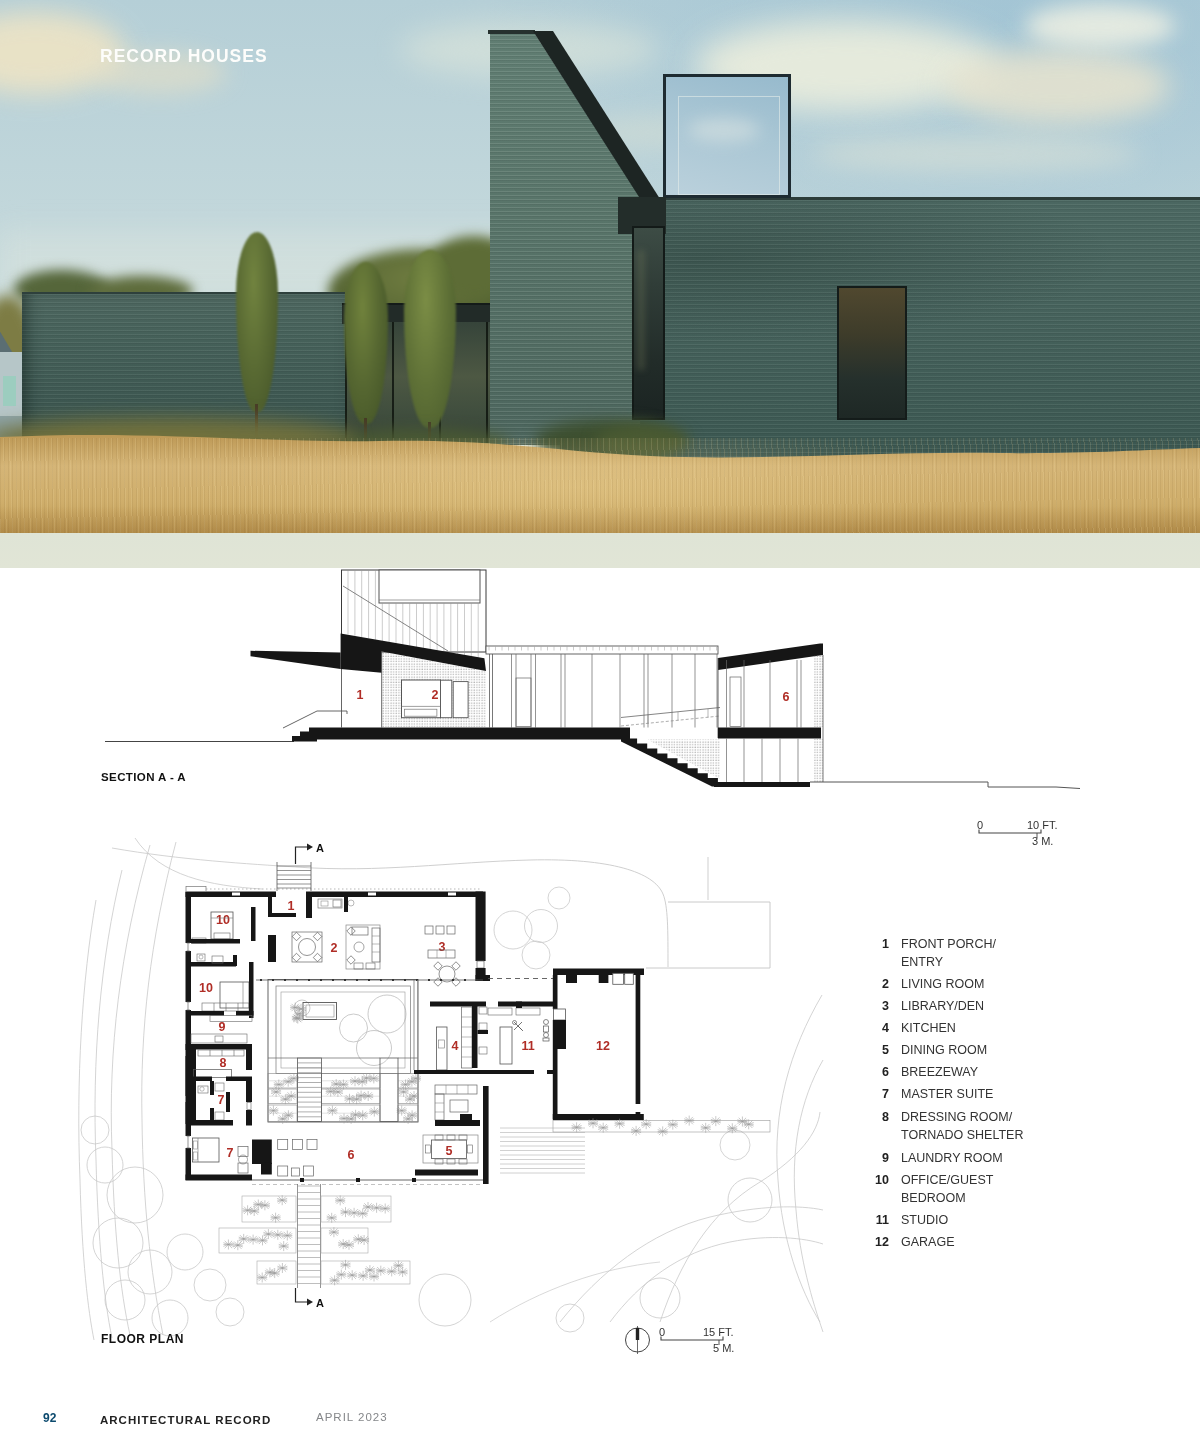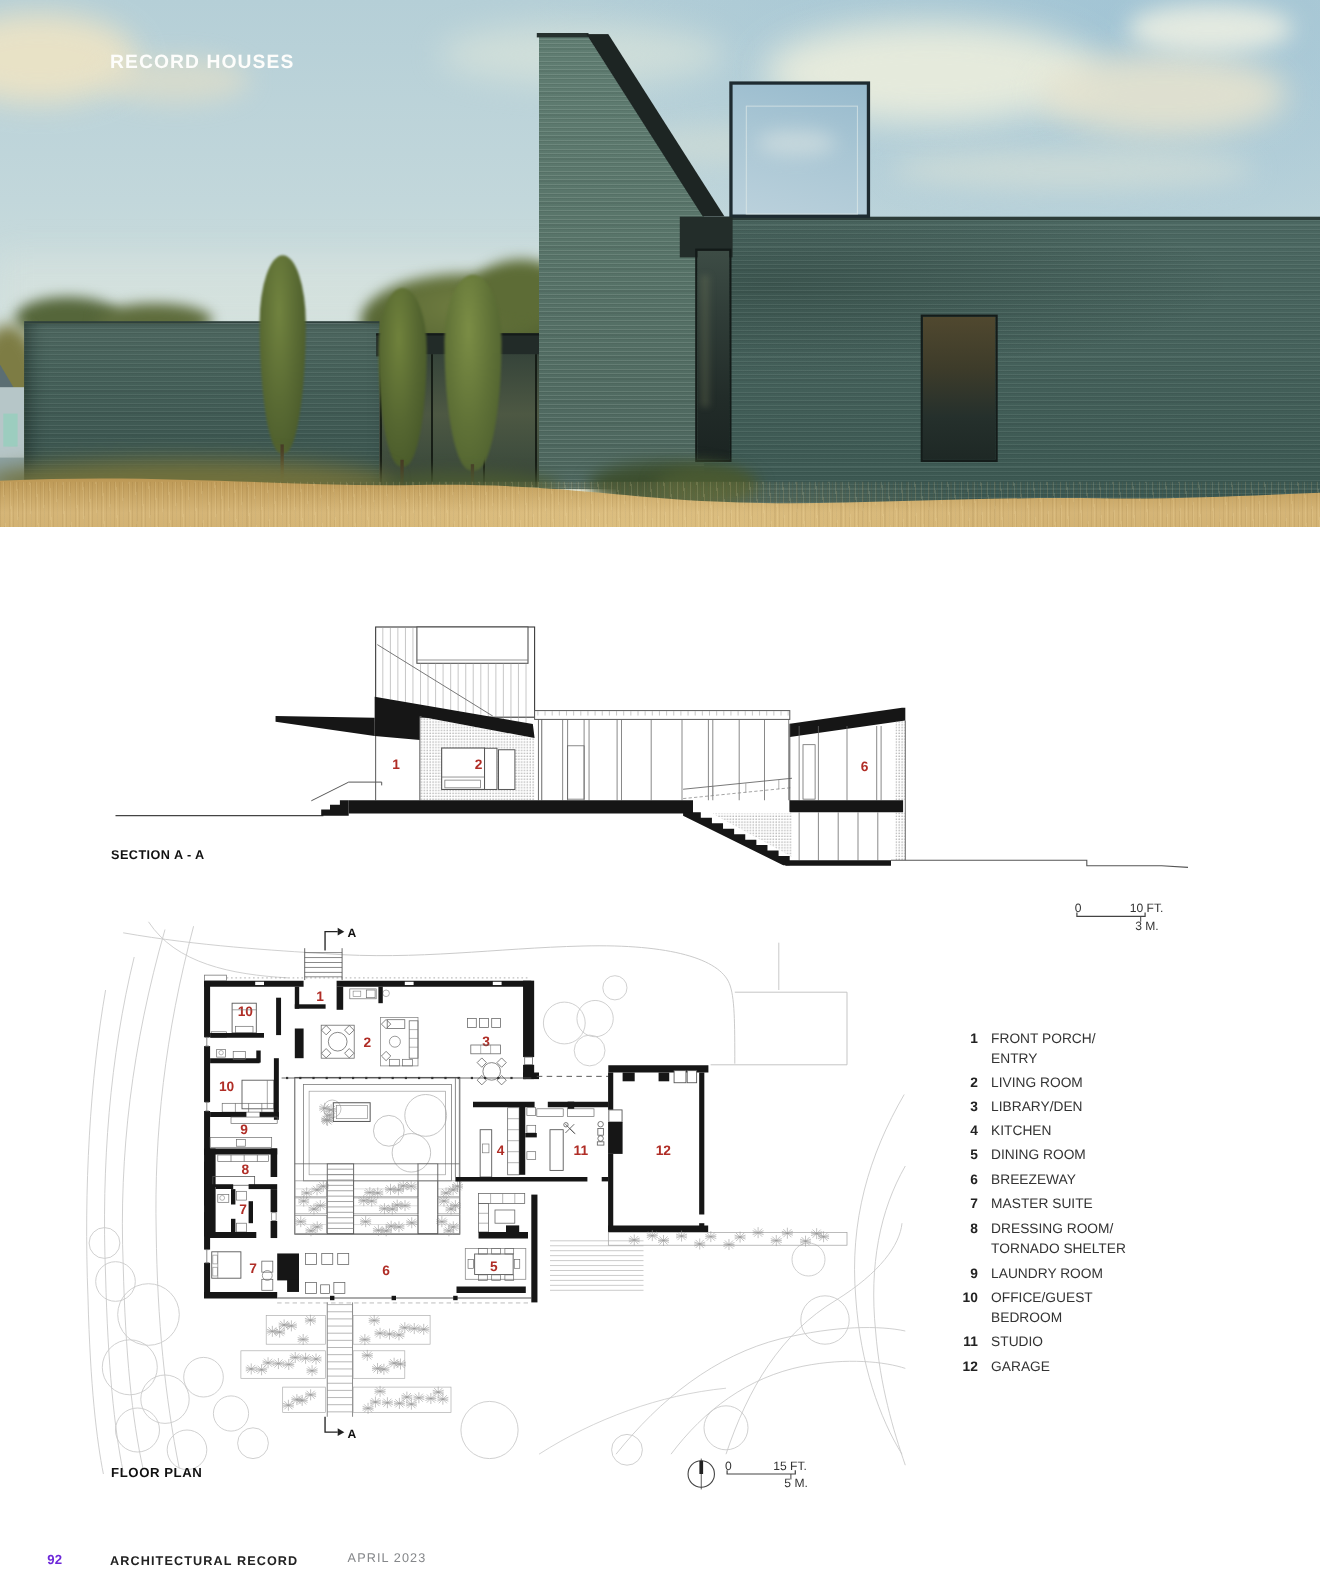--- a/index.html
+++ b/index.html
@@ -1,20 +1,20 @@
 <!DOCTYPE html>
 <html><head><meta charset="utf-8">
 <style>
 html,body{margin:0;padding:0;background:#fff;}
 #page{position:relative;width:1200px;height:1450px;background:#fff;overflow:hidden;font-family:"Liberation Sans",sans-serif;}
 </style></head>
 <body>
 <div id="page">
 
-<div id="photo" style="position:absolute;left:0;top:0;width:1200px;height:479px;overflow:hidden;
+<div id="photo" style="position:absolute;left:0;top:0;width:1200px;height:568px;overflow:hidden;
 background:radial-gradient(900px 500px at 85% 8%,rgba(130,178,208,.40),transparent 60%),
 linear-gradient(180deg,#b5cfd7 0%,#c2d7db 38%,#cfdfdd 62%,#dae2d6 80%,#e1e5d6 100%);">
 
 <div style="position:absolute;left:-55px;top:12px;width:180px;height:82px;background:#ebe3c6;border-radius:50%;filter:blur(13px);opacity:.95"></div>
 
 <div style="position:absolute;left:92px;top:52px;width:135px;height:42px;background:#e7e0c6;border-radius:50%;filter:blur(11px);opacity:.6"></div>
 
 <div style="position:absolute;left:400px;top:22px;width:260px;height:55px;background:#e6ebdb;border-radius:50%;filter:blur(14px);opacity:.5"></div>
 
 <div style="position:absolute;left:695px;top:20px;width:305px;height:92px;background:#eceedd;border-radius:50%;filter:blur(16px);opacity:.9"></div>
@@ -856,17 +856,17 @@
 <line x1="637.5" y1="1326" x2="637.5" y2="1354" stroke="#444" stroke-width="0.8"></line>
 <polygon points="635.8,1328 639.2,1328 639.2,1340 635.8,1340" fill="#222"></polygon>
 
 <text x="659" y="1336" font-family="Liberation Sans,sans-serif" font-size="11" font-weight="400" fill="#333" text-anchor="start">0</text>
 <text x="703" y="1336" font-family="Liberation Sans,sans-serif" font-size="11" font-weight="400" fill="#333" text-anchor="start">15 FT.</text>
 <path d="M661,1336.5 V1340 H723 V1336.5" fill="none" stroke="#444" stroke-width="1.1"></path>
 <path d="M719,1340 V1345" fill="none" stroke="#444" stroke-width="0.9"></path>
 <text x="713" y="1352" font-family="Liberation Sans,sans-serif" font-size="11" font-weight="400" fill="#333" text-anchor="start">5 M.</text>
 </svg>
 
-<div style="position:absolute;left:43px;top:1411px;font:700 12px 'Liberation Sans',sans-serif;color:#6d28d9;">92</div>
+<div style="position:absolute;left:43px;top:1411px;font:700 12px 'Liberation Sans',sans-serif;color:#0c4a6e;">92</div>
 
 <div style="position:absolute;left:100px;top:1414px;font:700 11.5px 'Liberation Sans',sans-serif;letter-spacing:1.0px;color:#222;">ARCHITECTURAL RECORD</div>
 
 <div style="position:absolute;left:292px;top:1411px;font:400 11.5px 'Liberation Sans',sans-serif;letter-spacing:1.0px;color:#85878a;margin-left:24px;">APRIL 2023</div>
 </div>
 </body></html>

